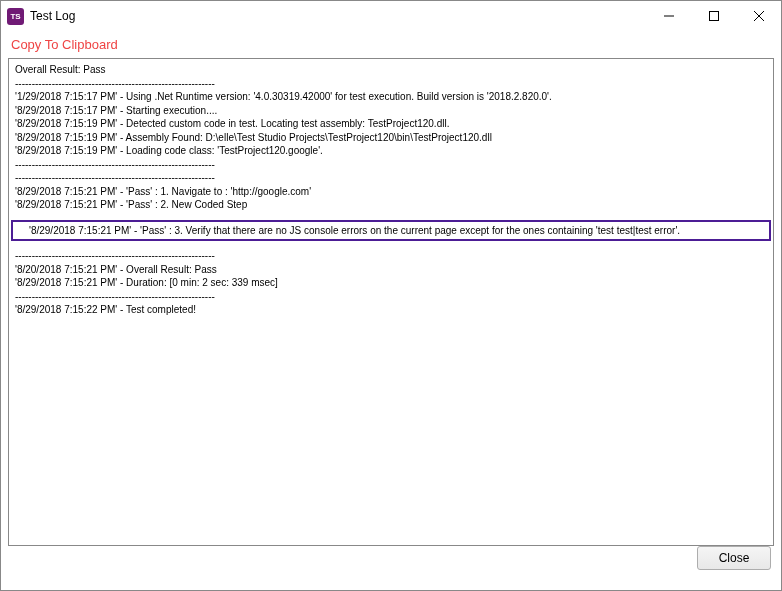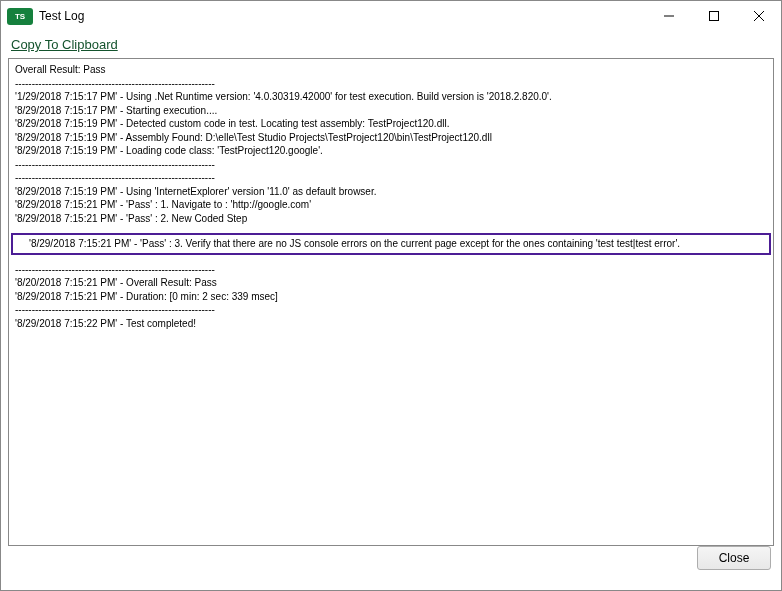--- a/index.html
+++ b/index.html
@@ -18,23 +18,23 @@
       overflow: hidden;
     }
     .titlebar {
       height: 30px;
       display: flex;
       align-items: center;
       padding: 0 0 0 6px;
       background: #fff;
     }
     .app-icon {
-      width: 26px;
+      width: 17px;
       height: 17px;
-      background: #15803d;
+      background: #701a75;
       border-radius: 3px;
       display: flex;
       align-items: center;
       justify-content: center;
       color: #fff;
       font-size: 8px;
       font-weight: bold;
       margin-right: 6px;
     }
     .title-text {
@@ -61,22 +61,21 @@
       width: 10px;
       height: 10px;
       stroke: #000;
       stroke-width: 1;
       fill: none;
     }
     .toolbar {
       padding: 4px 10px 5px 10px;
     }
     .copy-link {
-      color: #14532d;
-      text-decoration: underline;
+      color: #ef4444;
       font-size: 13px;
       cursor: pointer;
     }
     .log-area {
       flex: 1;
       border: 1px solid #888;
       margin: 0 7px 0 7px;
       padding: 4px 6px;
       overflow: hidden;
       font-size: 10px;
@@ -146,21 +145,20 @@
 <div class="log-area">
   <div class="log-line">Overall Result: Pass</div>
   <div class="log-line">------------------------------------------------------------</div>
   <div class="log-line">'1/29/2018 7:15:17 PM' - Using .Net Runtime version: '4.0.30319.42000' for test execution. Build version is '2018.2.820.0'.</div>
   <div class="log-line">'8/29/2018 7:15:17 PM' - Starting execution....</div>
   <div class="log-line">'8/29/2018 7:15:19 PM' - Detected custom code in test. Locating test assembly: TestProject120.dll.</div>
   <div class="log-line">'8/29/2018 7:15:19 PM' - Assembly Found: D:\elle\Test Studio Projects\TestProject120\bin\TestProject120.dll</div>
   <div class="log-line">'8/29/2018 7:15:19 PM' - Loading code class: 'TestProject120.google'.</div>
   <div class="log-line">------------------------------------------------------------</div>
   <div class="log-line">------------------------------------------------------------</div>
-  <div class="log-line">'8/29/2018 7:15:19 PM' - Using 'InternetExplorer' version '11.0' as default browser.</div>
   <div class="log-line">'8/29/2018 7:15:21 PM' - 'Pass' : 1. Navigate to : 'http://google.com'</div>
   <div class="log-line">'8/29/2018 7:15:21 PM' - 'Pass' : 2. New Coded Step</div>
   <div class="highlight-box">'8/29/2018 7:15:21 PM' - 'Pass' : 3. Verify that there are no JS console errors on the current page except for the ones containing 'test test|test error'.</div>
   <div class="log-line">------------------------------------------------------------</div>
   <div class="log-line">'8/20/2018 7:15:21 PM' - Overall Result: Pass</div>
   <div class="log-line">'8/29/2018 7:15:21 PM' - Duration: [0 min: 2 sec: 339 msec]</div>
   <div class="log-line">------------------------------------------------------------</div>
   <div class="log-line">'8/29/2018 7:15:22 PM' - Test completed!</div>
 </div>
 

